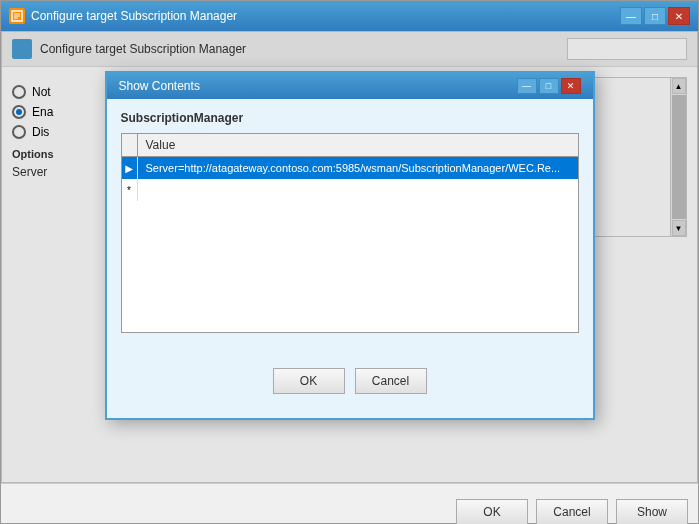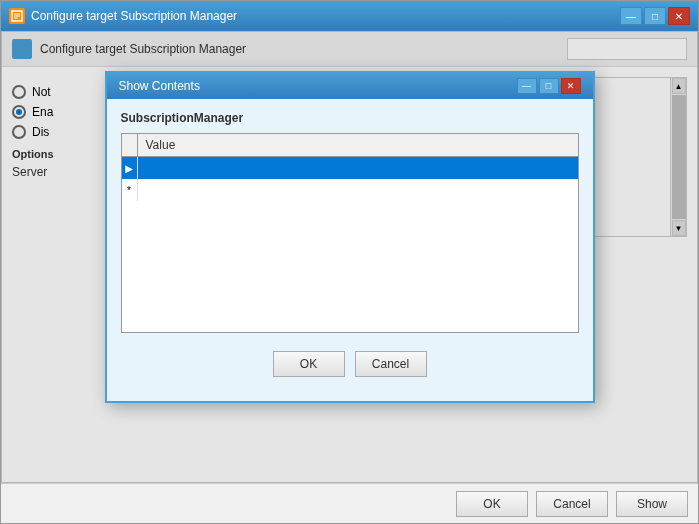--- a/index.html
+++ b/index.html
@@ -227,20 +227,21 @@
 
     .btn {
       min-width: 72px;
       height: 26px;
       background: linear-gradient(to bottom, #f8f8f8, #e0e0e0);
       border: 1px solid #aaa;
       cursor: pointer;
       font-size: 12px;
       padding: 0 12px;
       color: #333;
+      margin-top: 17px;
     }
 
     
     .modal-overlay {
       position: absolute;
       top: 0;
       left: 0;
       right: 0;
       bottom: 0;
       background: rgba(0,0,0,0.1);
@@ -514,20 +515,21 @@
           <div class="dialog-section-title">SubscriptionManager</div>
 
           <div class="table-container">
             <div class="table-header">
               <div class="table-header-spacer"></div>
               <div class="table-header-cell">Value</div>
             </div>
 
             <div class="table-row selected">
               <div class="table-row-indicator">▶</div>
+              <div class="table-row-cell">Server=http://atagateway.contoso.com:5985/wsman/SubscriptionManager/WEC.Re...</div>
             </div>
 
             <div class="table-empty-row">
               <div class="table-empty-indicator">*</div>
             </div>
           </div>
 
           <div class="dialog-footer">
             <button class="btn">OK</button>
             <button class="btn">Cancel</button>

